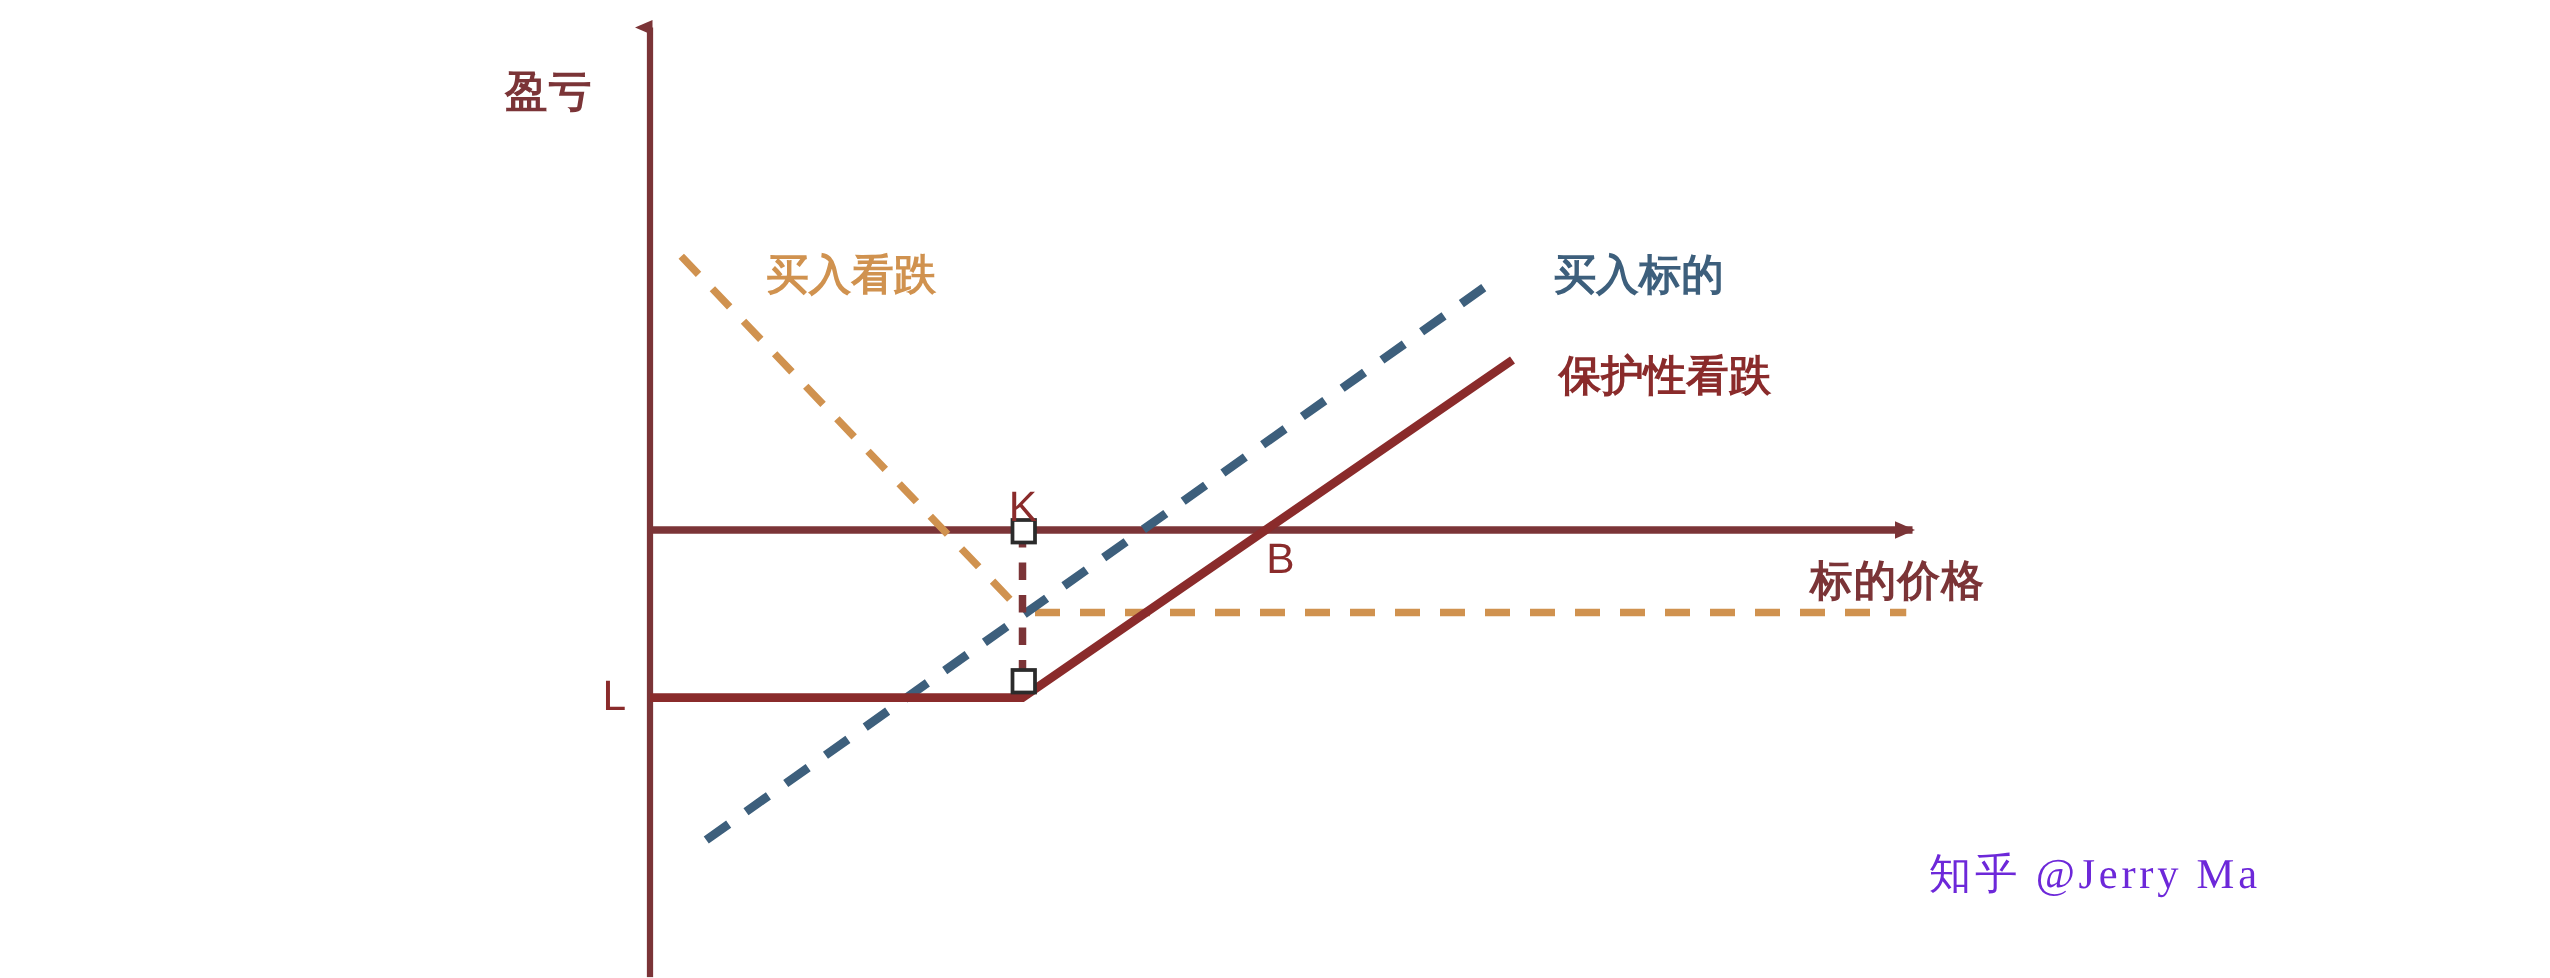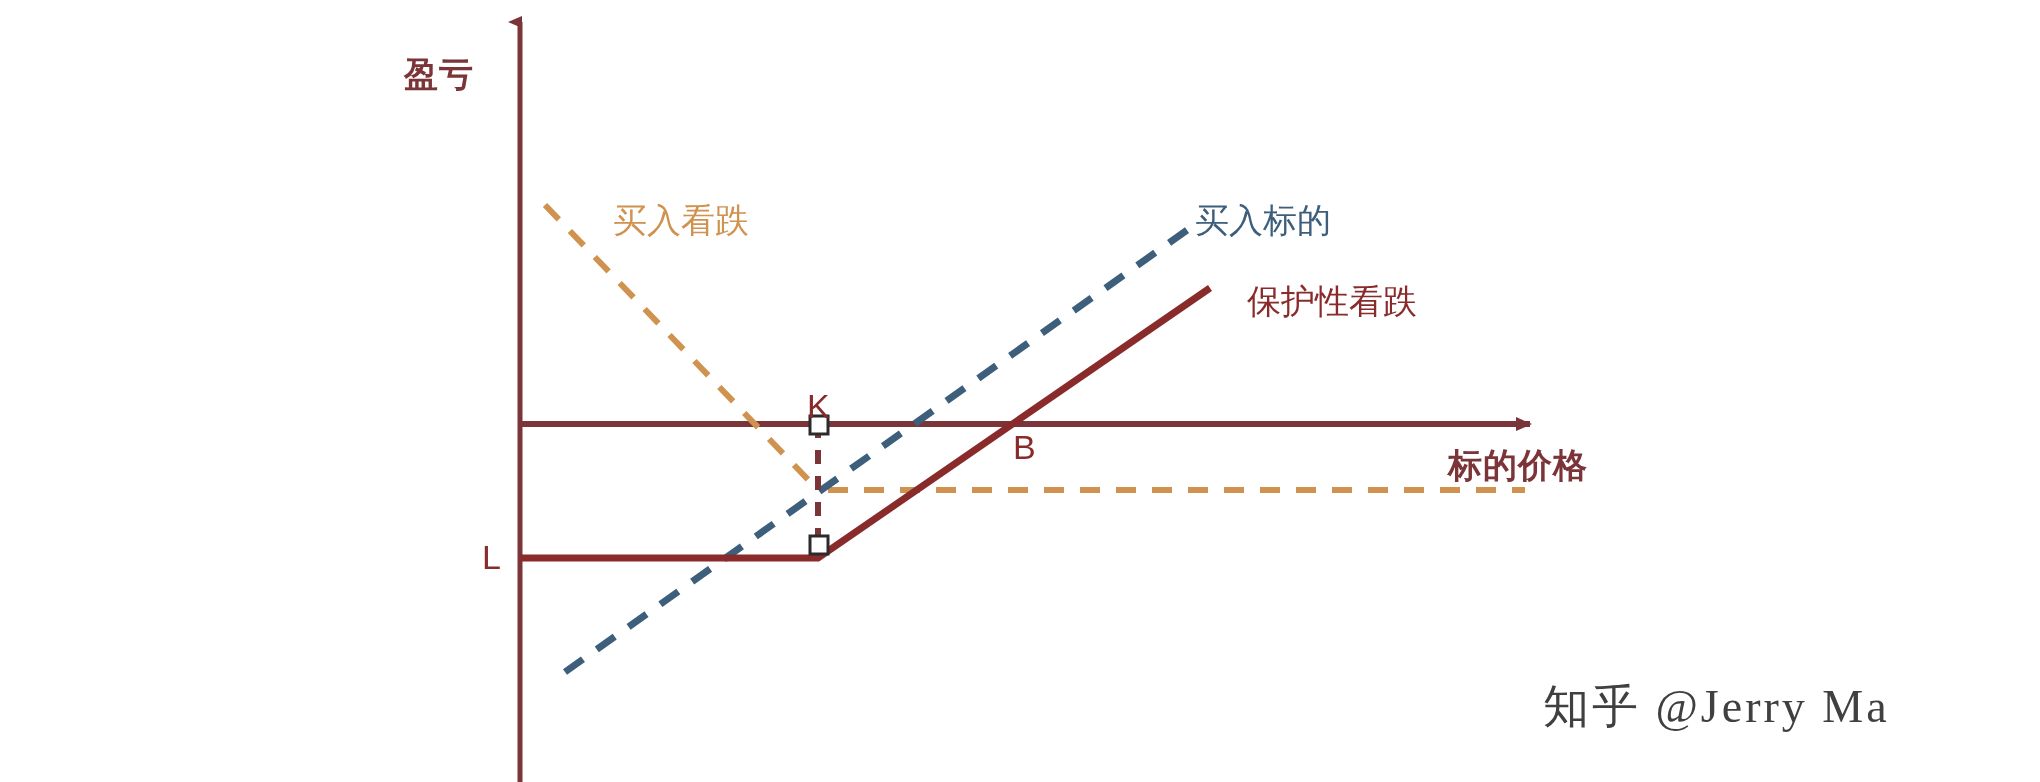--- a/index.html
+++ b/index.html
@@ -33,34 +33,34 @@
     user-select: none;
   }
   .axis-title {
     font-size: 34px;
     font-weight: bold;
     color: #7B3437;
     letter-spacing: 1px;
   }
   .series-label {
     font-size: 34px;
-    font-weight: normal;
+    font-weight: bold;
   }
   .series-label.put  { color: #D0924F; }
   .series-label.under{ color: #3D5F7C; }
   .series-label.prot { color: #8A2B2B; margin-top: 12px; }
   .point-label {
     font-size: 34px;
     color: #8A2B2B;
     font-weight: normal;
   }
   .watermark {
     position: absolute;
-    font-size: 46px;
-    color: #404040;
+    font-size: 34px;
+    color: #6d28d9;
     letter-spacing: 3px;
     font-family: "Liberation Serif", "DejaVu Serif", serif;
   }
 </style>
 </head>
 <body>
 
 <div id="canvas">
 
   <svg id="plot-svg" viewBox="0 0 2040 782" xmlns="http://www.w3.org/2000/svg">
@@ -91,21 +91,21 @@
     <rect x="810" y="416" width="18" height="18" fill="#ffffff" stroke="#2b2b2b" stroke-width="3"></rect>
     <rect x="810" y="536" width="18" height="18" fill="#ffffff" stroke="#2b2b2b" stroke-width="3"></rect>
   </svg>
 
   <div class="lbl axis-title" style="left:404px; top:57px;">盈亏</div>
 
   <div class="lbl axis-title" style="left:1408px; top:448px;margin-left:40px;">标的价格</div>
 
   <div class="lbl series-label put" style="left:613px; top:203px;">买入看跌</div>
 
-  <div class="lbl series-label under" style="left:1195px; top:203px;">买入标的</div>
+  <div class="lbl series-label under" style="left:1243px; top:203px;">买入标的</div>
 
   <div class="lbl series-label prot" style="left:1247px; top:272px;">保护性看跌</div>
 
   <div class="lbl point-label" style="left:807px; top:389px;">K</div>
 
   <div class="lbl point-label" style="left:482px; top:540px;">L</div>
 
   <div class="lbl point-label" style="left:1013px; top:430px;">B</div>
 
   <div class="watermark" style="left:1543px; top:676px;">知乎 @Jerry Ma</div>

